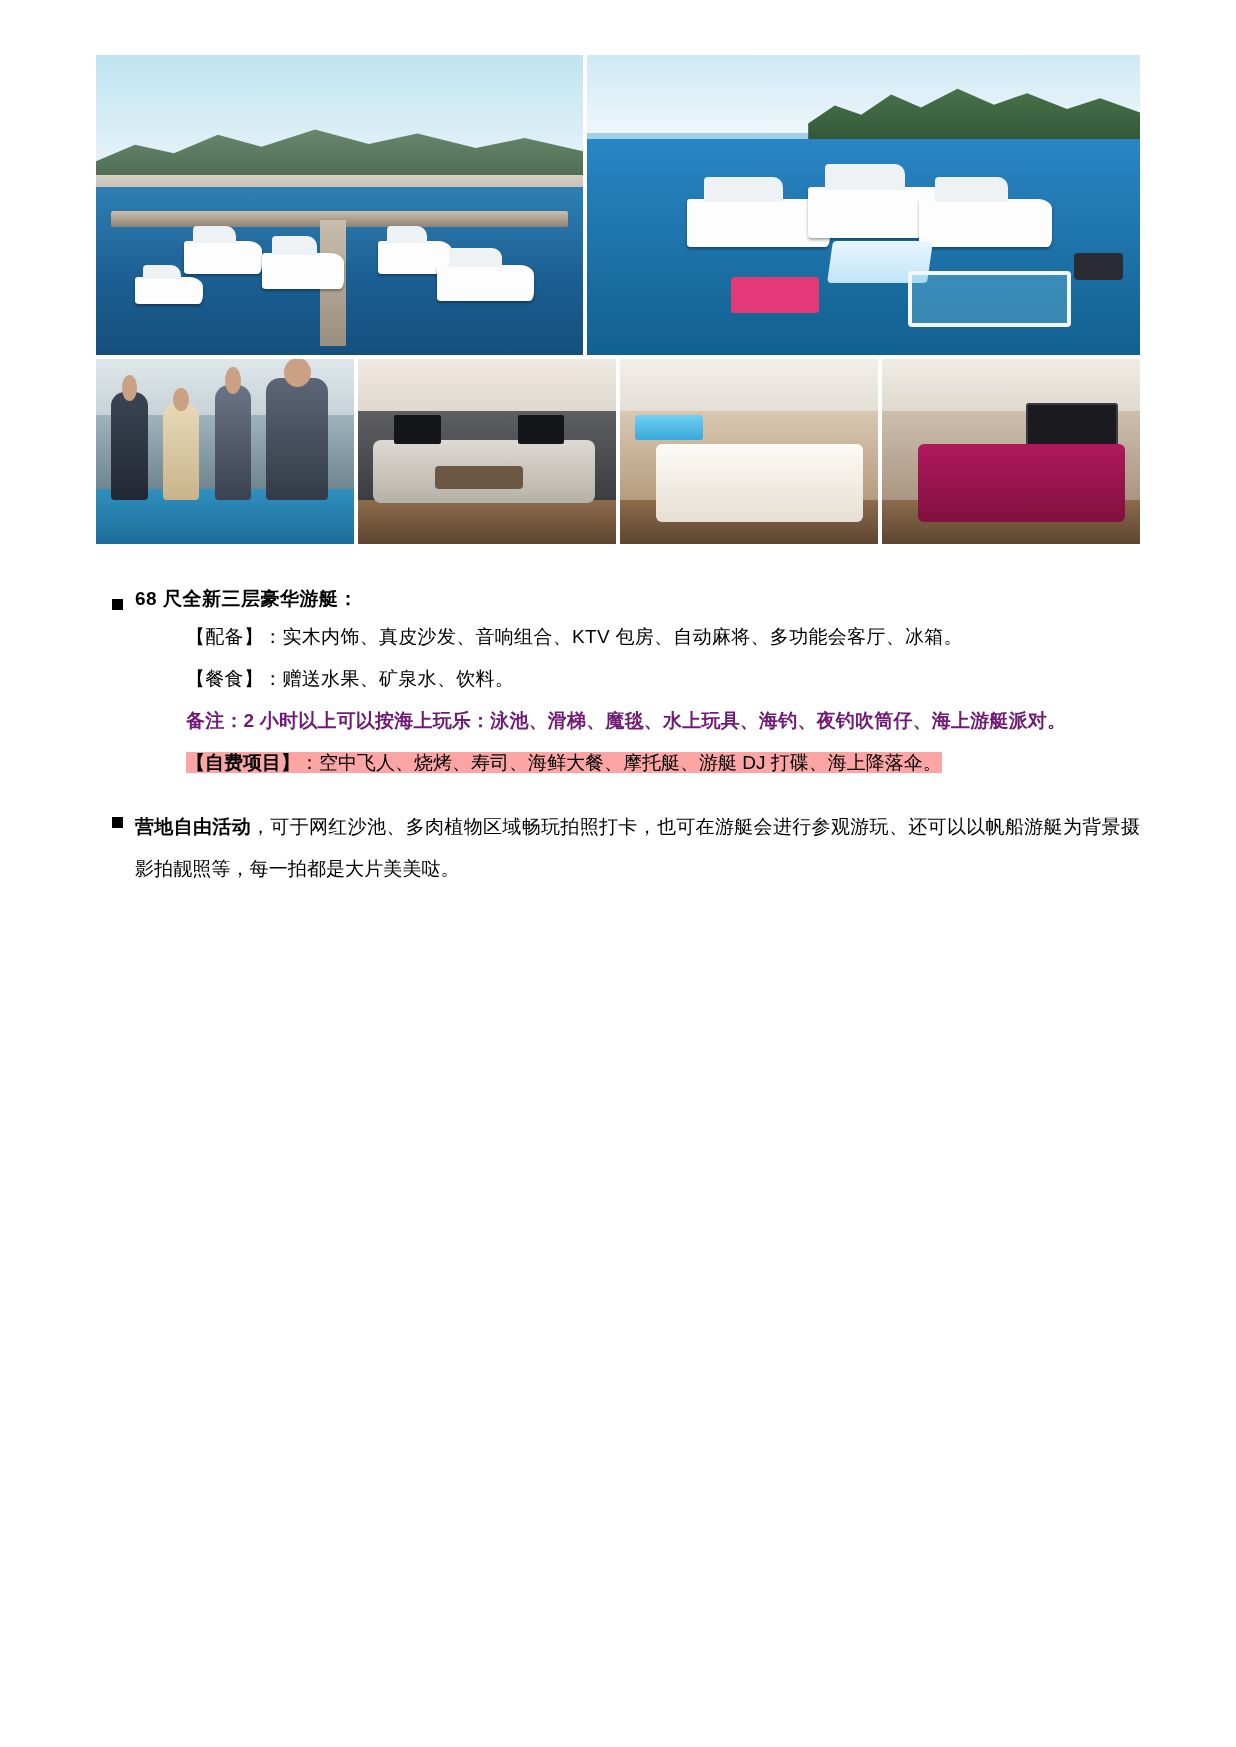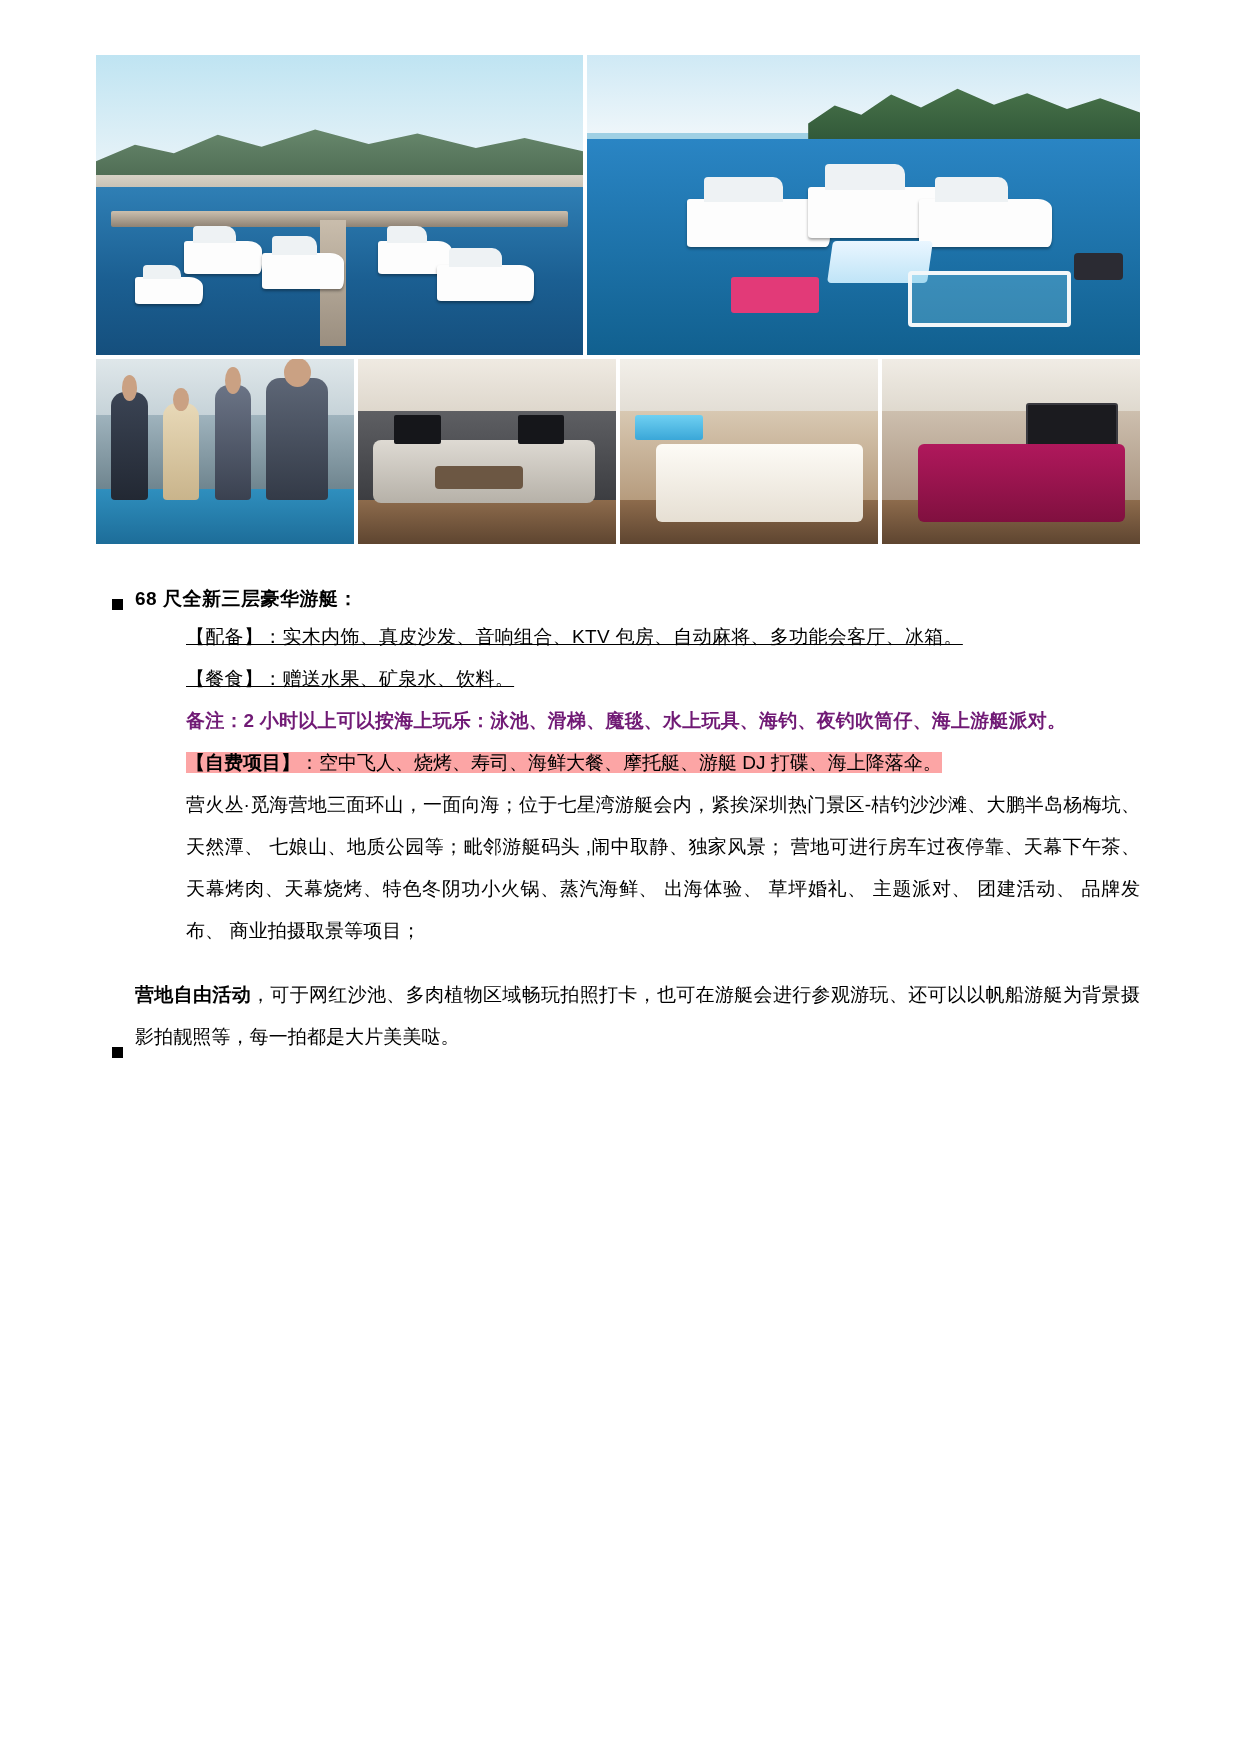--- a/index.html
+++ b/index.html
@@ -154,21 +154,20 @@
     line-height: 34px;
     letter-spacing: .5px;
   }
   .indent {
     margin-left: 90px;
   }
   .line {
     font-size: 19px;
     line-height: 42px;
     letter-spacing: .3px;
-    text-decoration: underline;
   }
   .note-green {
     color: #701a75;
     font-weight: bold;
     font-size: 19px;
     line-height: 42px;
     letter-spacing: .2px;
   }
   .hl-yellow {
     background: #fca5a5;
@@ -190,21 +189,21 @@
     font-size: 19px;
     line-height: 42px;
     margin-left: 90px;
     text-align: justify;
     letter-spacing: .1px;
   }
   .para.tight { margin-top: 0; }
 
   .last-block {
     display: flex;
-    align-items: flex-end;
+    align-items: flex-start;
     gap: 12px;
     margin-left: 16px;
     margin-top: 22px;
   }
   .last-text {
     font-size: 19px;
     line-height: 42px;
     text-align: justify;
     letter-spacing: .1px;
   }
@@ -299,21 +298,20 @@
       <div class="line">【餐食】：赠送水果、矿泉水、饮料。</div>
 
       <div class="note-green">备注：2 小时以上可以按海上玩乐：泳池、滑梯、魔毯、水上玩具、海钓、夜钓吹筒仔、海上游艇派对。</div>
 
       <div>
         <span class="hl-yellow"><b>【自费项目】</b><span>：空中飞人、烧烤、寿司、海鲜大餐、摩托艇、游艇 DJ 打碟、海上降落伞。</span></span>
       </div>
     </div>
 
 
-    <div class="para">营火丛·觅海营地三面环山，一面向海；位于七星湾游艇会内，紧挨深圳热门景区-桔钓沙沙滩、大鹏半岛杨梅坑、天然潭、 七娘山、地质公园等；毗邻游艇码头 ,闹中取静、独家风景； 营地可进行房车过夜停靠、天幕下午茶、天幕烤肉、天幕烧烤、特色冬阴功小火锅、蒸汽海鲜、 出海体验、 草坪婚礼、 主题派对、 团建活动、 品牌发布、 商业拍摄取景等项目；</div>
 
     <div class="last-block">
       <div class="sq-bullet"></div>
       <div class="last-text">
         <b>营地自由活动</b><span>，可于网红沙池、多肉植物区域畅玩拍照打卡，也可在游艇会进行参观游玩、还可以以帆船游艇为背景摄影拍靓照等，每一拍都是大片美美哒。</span>
       </div>
     </div>
 
   </div>
 </div>

